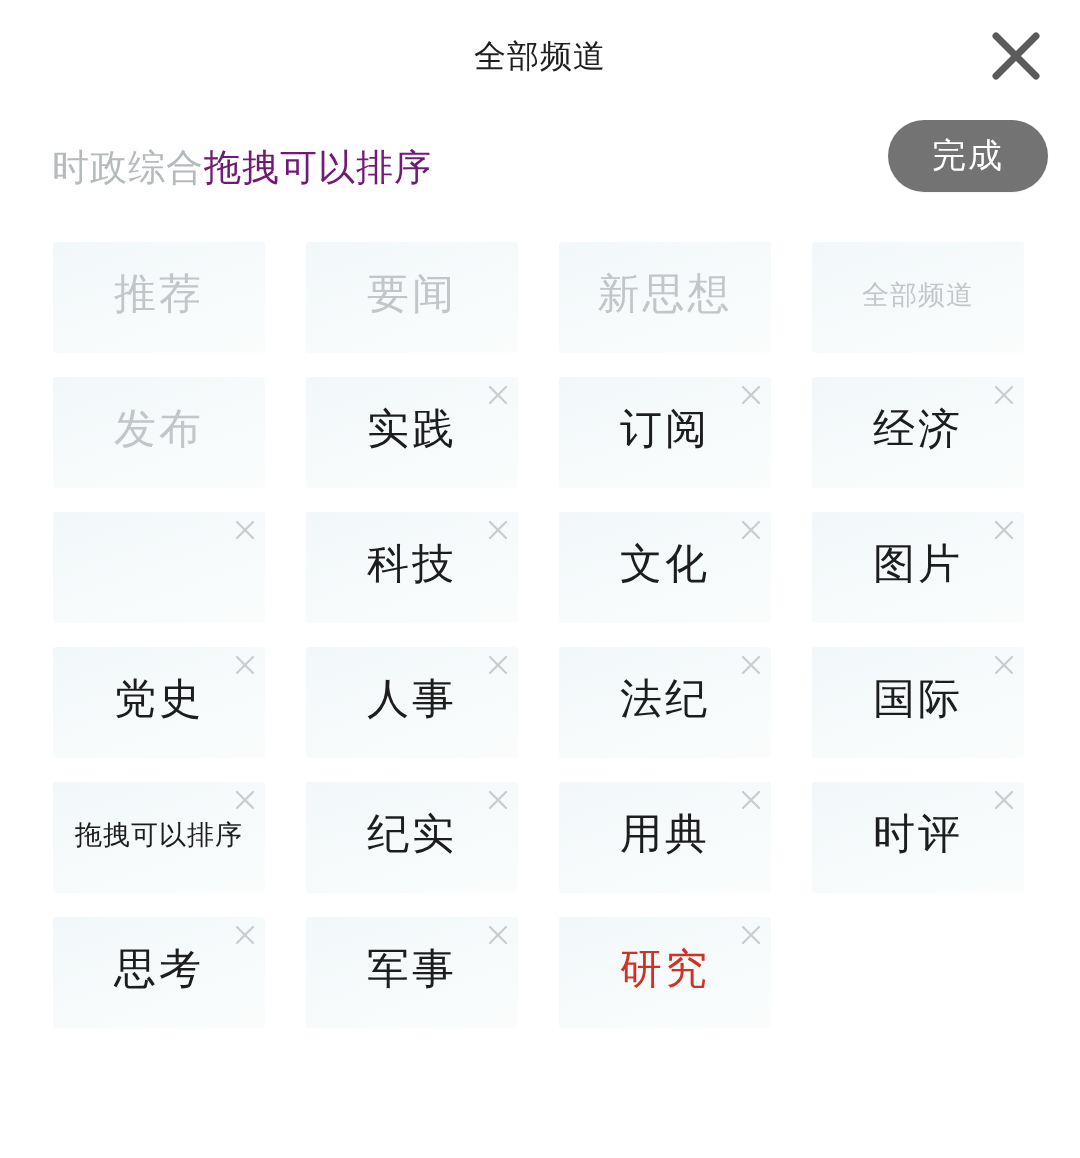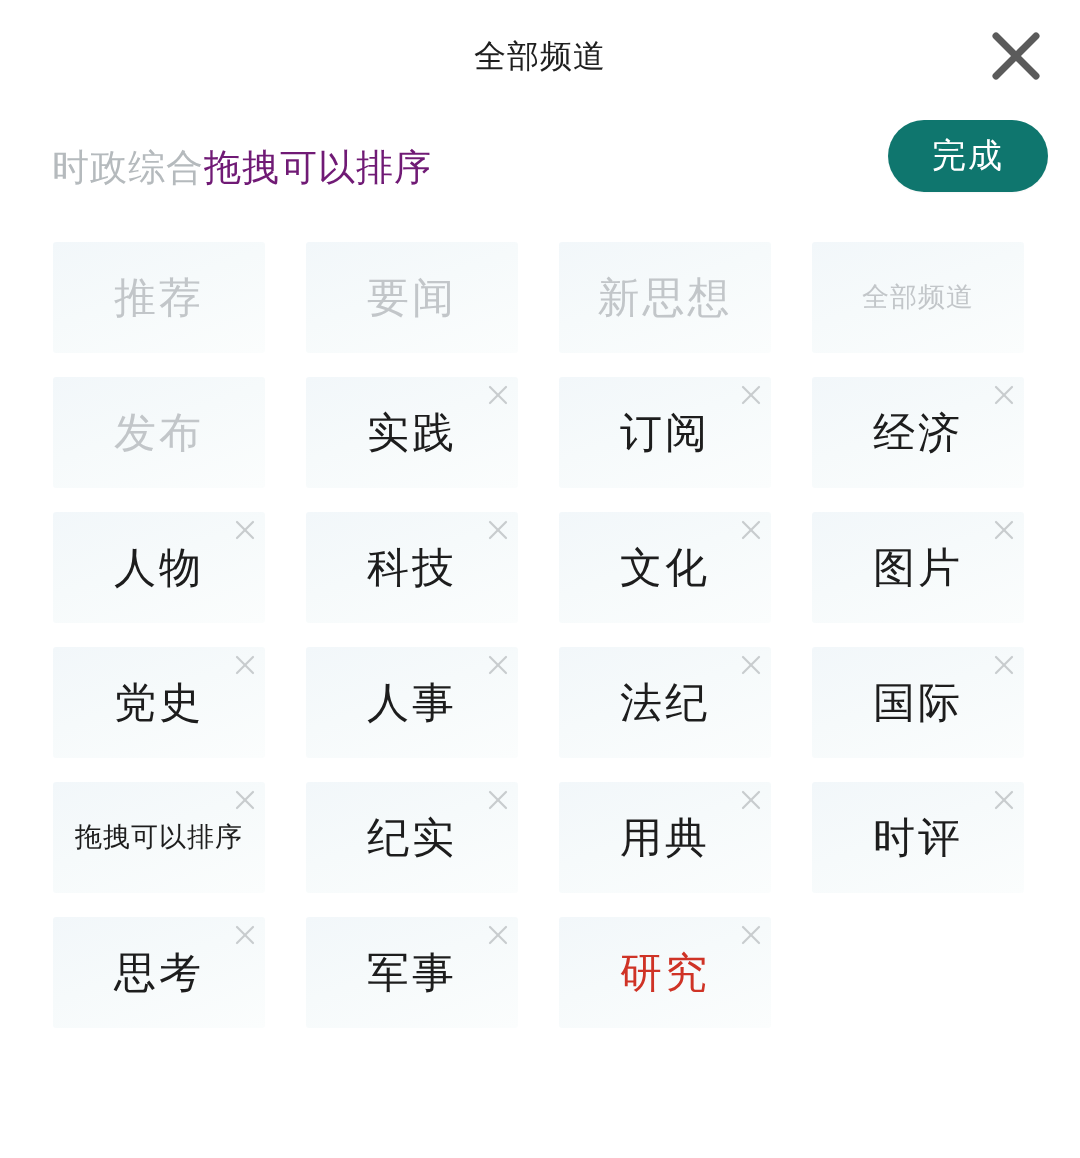--- a/index.html
+++ b/index.html
@@ -72,21 +72,21 @@
     color: #701a75;
   }
   .done-btn {
     position: absolute;
     right: 32px;
     top: 4px;
     width: 160px;
     height: 72px;
     border: none;
     border-radius: 36px;
-    background: #0f766e;
+    background: #737373;
     color: #ffffff;
     font-size: 34px;
     line-height: 72px;
     font-family: "Liberation Serif", "DejaVu Serif", serif;
     letter-spacing: 2px;
     text-align: center;
     padding: 0;
     cursor: pointer;
     box-shadow: 0 1px 2px rgba(0,0,0,0.04);
   }
@@ -117,21 +117,21 @@
   }
   .tile.empty {
     background: transparent;
     cursor: default;
   }
   .tile-label {
     font-size: 42px;
     line-height: 111px;
     color: #1d1d1d;
     letter-spacing: 3px;
-    font-family: Liberation Sans, sans-serif;
+    font-family: Liberation Mono, monospace;
     white-space: nowrap;
   }
   .tile.fixed .tile-label {
     color: #c2c6c9;
   }
   .tile.active .tile-label {
     color: #cf3326;
   }
   .tile.small .tile-label {
     font-size: 27px;
@@ -217,21 +217,20 @@
         <span class="remove-badge">
           <span>
             <svg width="26" height="26" viewBox="0 0 26 26" aria-hidden="true">
               <line x1="5" y1="5" x2="21" y2="21" stroke="#c8ccce" stroke-width="2.2" stroke-linecap="round"></line>
               <line x1="21" y1="5" x2="5" y2="21" stroke="#c8ccce" stroke-width="2.2" stroke-linecap="round"></line>
             </svg>
           </span>
         </span>
       </div>
       <div class="tile">
-        <span class="tile-label">人物</span>
         <span class="remove-badge">
           <span>
             <svg width="26" height="26" viewBox="0 0 26 26" aria-hidden="true">
               <line x1="5" y1="5" x2="21" y2="21" stroke="#c8ccce" stroke-width="2.2" stroke-linecap="round"></line>
               <line x1="21" y1="5" x2="5" y2="21" stroke="#c8ccce" stroke-width="2.2" stroke-linecap="round"></line>
             </svg>
           </span>
         </span>
       </div>
       <div class="tile">

